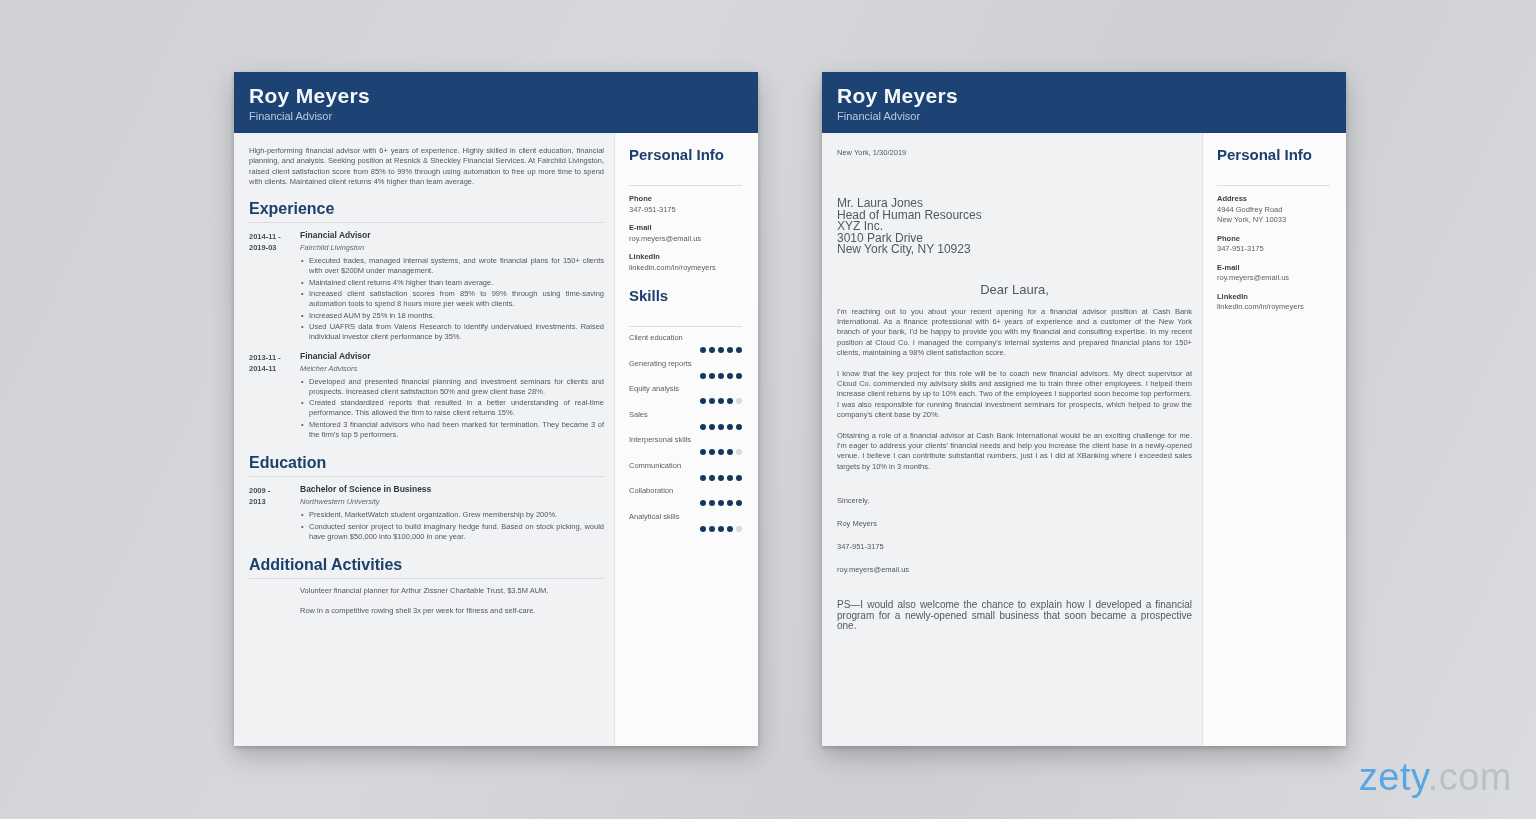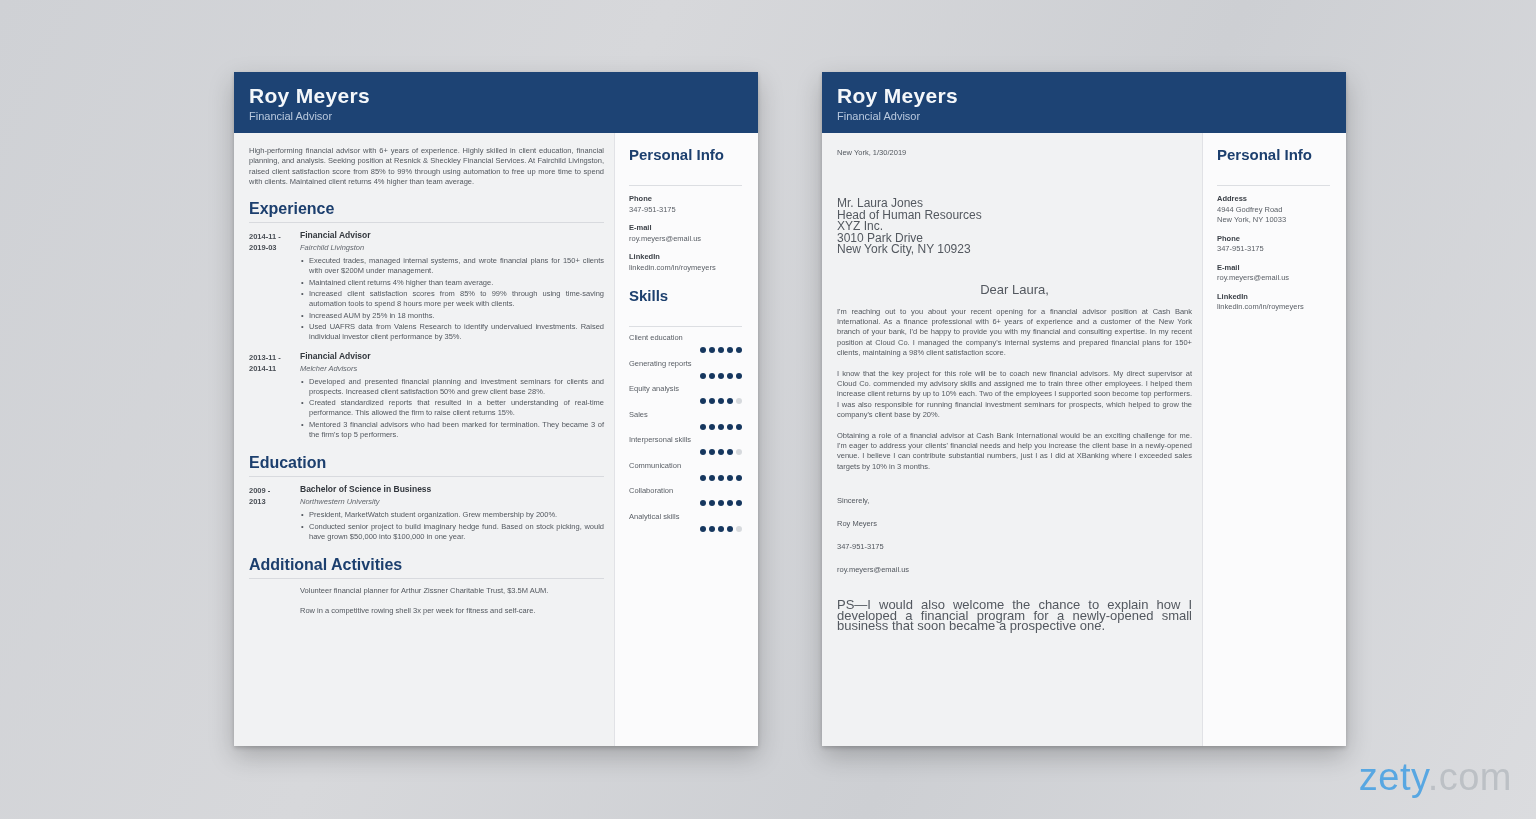--- a/index.html
+++ b/index.html
@@ -53,21 +53,21 @@
   .dot.filled { background:#16375f; }
 
   
   .cl-date { font-size:7.5px; color:#53585f; margin-top:6px; }
   .cl-recipient { margin-top:41px; }
   .cl-recipient div { font-size:12px; color:#53585f; line-height:11.5px; }
   .cl-salutation { font-size:13px; color:#53585f; margin-top:26px;text-align:center; }
   .cl-par { font-size:7.5px; color:#53585f; line-height:10.4px; text-align:justify; margin-top:10px; }
   .cl-signoff { font-size:7.5px; color:#53585f; margin-top:24px; }
   .cl-line { font-size:7.5px; color:#53585f; margin-top:14px; }
-  .cl-ps { font-size:13px; color:#53585f; line-height:10.4px; text-align:justify; margin-top:26px; }
+  .cl-ps { font-size:10px; color:#53585f; line-height:10.4px; text-align:justify; margin-top:26px; }
 
   
   .watermark { position:absolute; top:756px; right:24px; font-size:38px; font-weight:400; letter-spacing:.5px; }
   .watermark .brand { color:#58a7e2; }
   .watermark .tld { color:#bcc0c5; }
 </style>
 </head>
 <body>
 
 <div class="page" id="resume-page">

